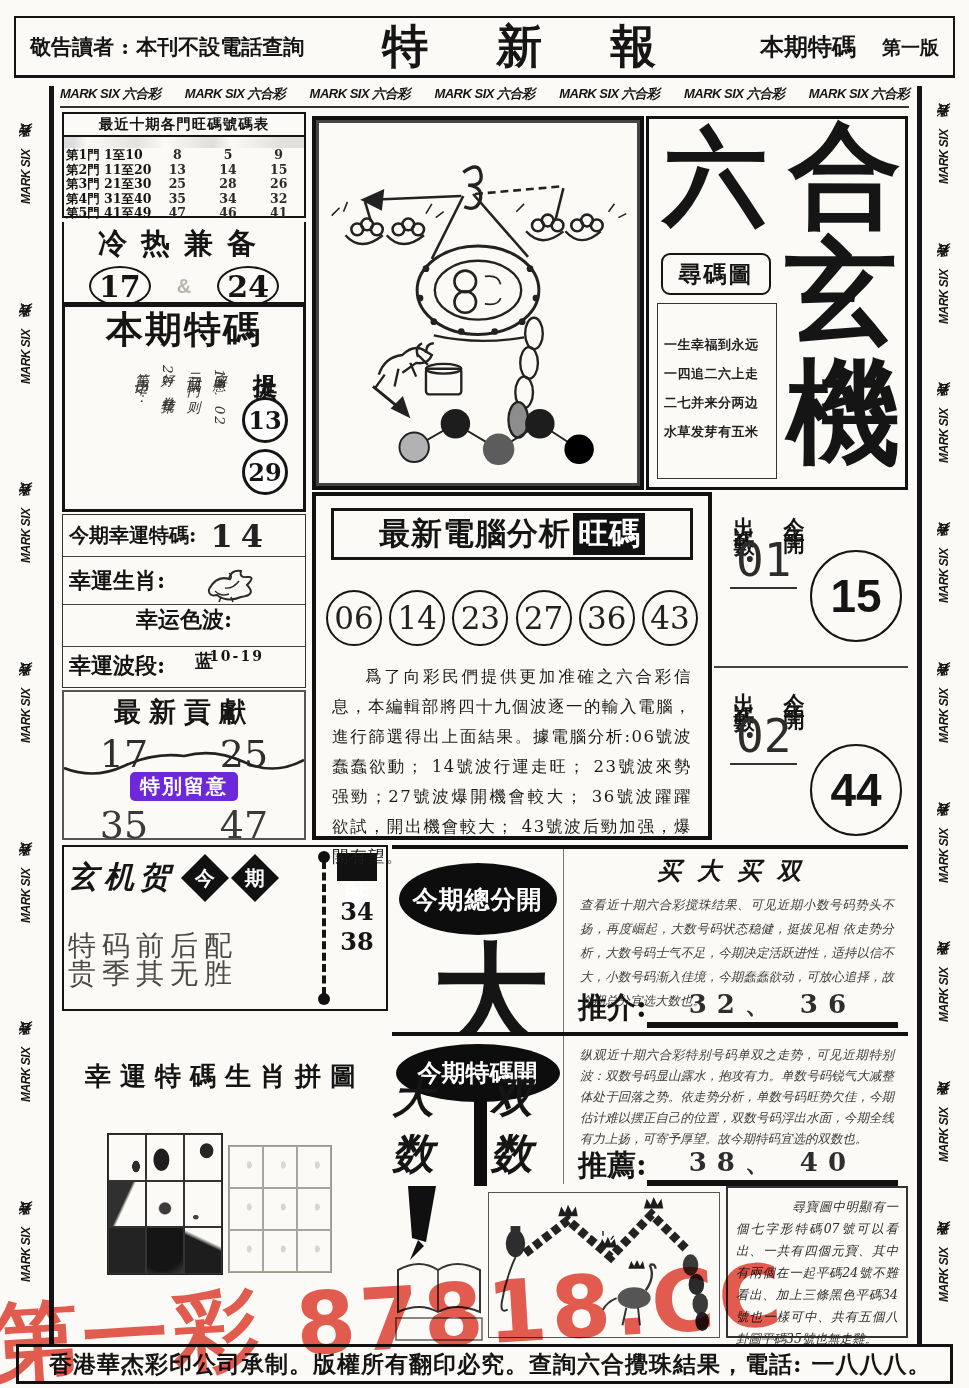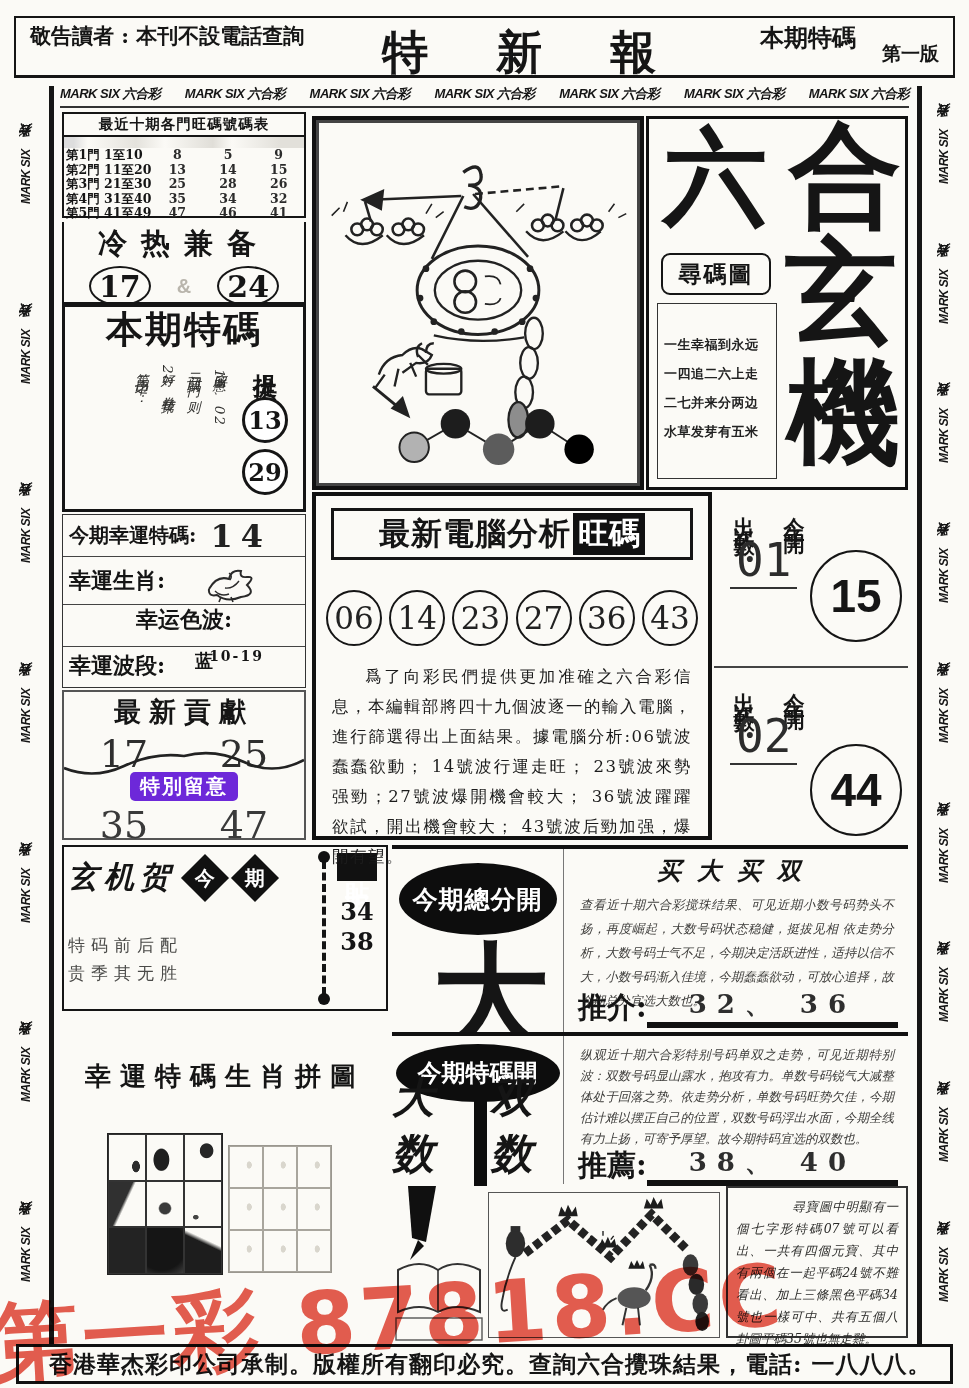--- a/index.html
+++ b/index.html
@@ -1,20 +1,20 @@
 <!DOCTYPE html>
 <html><head>
 <meta charset="utf-8">
 <style>
   * { margin:0; padding:0; box-sizing:border-box; }
   body { background:#e9e7e0; font-family:"Liberation Sans", sans-serif; }
   .page { position:relative; width:969px; height:1388px; background:#fbfaf6; color:#151515; overflow:hidden; margin:0 auto; }
 
   
-  .header-bar { position:absolute; left:14px; top:16px; right:14px; height:62px; border:2px solid #151515; border-bottom:3px solid #151515; display:flex; align-items:flex-start; padding:4px 14px; }
+  .header-bar { position:absolute; left:14px; top:16px; right:14px; height:62px; border:2px solid #151515; border-bottom:3px solid #151515; display:flex; align-items:center; padding:10px 14px; }
   .hdr-notice { font-size:21px; font-weight:700; font-family:"DejaVu Serif", serif; }
   .hdr-title { flex:1; text-align:center; font-size:46px; font-weight:900; letter-spacing:26px; font-family:"DejaVu Serif", serif; white-space:nowrap; }
   .hdr-sub { font-size:24px; font-weight:800; font-family:"DejaVu Serif", serif; margin-right:26px; }
   .hdr-edition { font-size:19px; font-weight:700; font-family:"DejaVu Serif", serif; align-self:flex-end; margin-bottom:4px; }
 
   .logo-row { position:absolute; left:60px; right:60px; top:82px; height:26px; display:flex; justify-content:space-between; align-items:center; border-bottom:2px solid #333; }
   .marksix { font-style:italic; font-weight:900; font-size:13px; letter-spacing:-0.5px; white-space:nowrap; }
 
   
   .strip { position:absolute; top:86px; bottom:44px; width:50px; display:flex; flex-direction:column; justify-content:space-around; align-items:center; }
@@ -71,21 +71,21 @@
   .notice-pill { display:inline-block; background:#6d28d9; color:#fff; font-size:20px; font-weight:900; padding:1px 10px; border-radius:5px; letter-spacing:2px; margin-top:-4px; font-family:"DejaVu Serif", serif; }
   .contrib-nums2 { display:flex; justify-content:space-around; font-size:38px; font-family:"DejaVu Serif", serif; color:#3a3a3a; margin-top:2px; }
 
   
   .congrats { left:62px; top:845px; width:326px; height:166px; border:2px solid #151515; display:flex; }
   .cg-main { flex:1; padding:10px 6px 0 4px; }
   .cg-title-row { display:flex; align-items:center; gap:8px; }
   .cg-title { font-size:30px; font-weight:900; font-style:italic; font-family:"DejaVu Serif", serif; letter-spacing:6px; }
   .diamond { width:34px; height:34px; background:#111; transform:rotate(45deg); display:flex; justify-content:center; align-items:center; margin:0 4px; }
   .diamond span { transform:rotate(-45deg); color:#fff; font-size:20px; font-weight:900; font-family:"DejaVu Serif", serif; }
-  .cg-verse { margin-top:34px; font-size:17px; color:#4a4a48; letter-spacing:6px; line-height:28px; font-family:Liberation Serif, serif; }
+  .cg-verse { margin-top:34px; font-size:28px; color:#4a4a48; letter-spacing:6px; line-height:28px; font-family:Liberation Serif, serif; }
   .cg-divider { width:4px; border-left:4px dashed #151515; margin:14px 2px 14px 6px; position:relative; }
   .cg-divider::before, .cg-divider::after { content:""; position:absolute; left:-8px; width:12px; height:12px; border-radius:50%; background:#111; }
   .cg-divider::before { top:-10px; } .cg-divider::after { bottom:-10px; }
   .cg-side { width:58px; display:flex; flex-direction:column; align-items:center; padding-top:6px; }
   .tip-box { background:#111; color:#fff; writing-mode:vertical-rl; font-size:24px; font-weight:900; padding:8px 4px; letter-spacing:6px; font-family:"DejaVu Serif", serif; }
   .tip-nums { font-size:24px; font-weight:700; margin-top:16px; line-height:30px; text-align:center; font-family:"DejaVu Serif", serif; }
 
   
   .puzzle { left:62px; top:1015px; width:326px; height:326px; }
   .pz-title { text-align:center; font-size:26px; font-weight:900; font-family:"DejaVu Serif", serif; letter-spacing:9px; margin-top:44px; }

